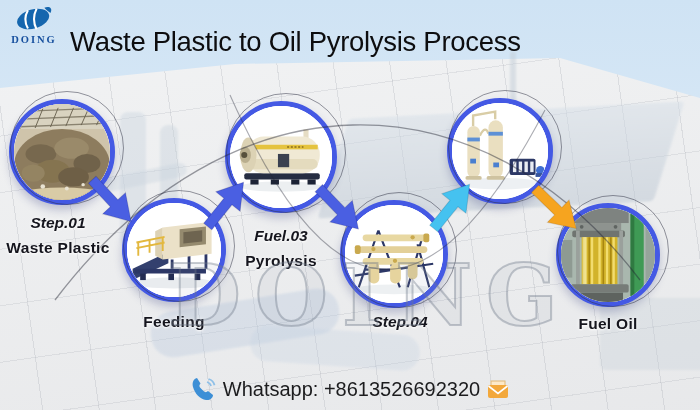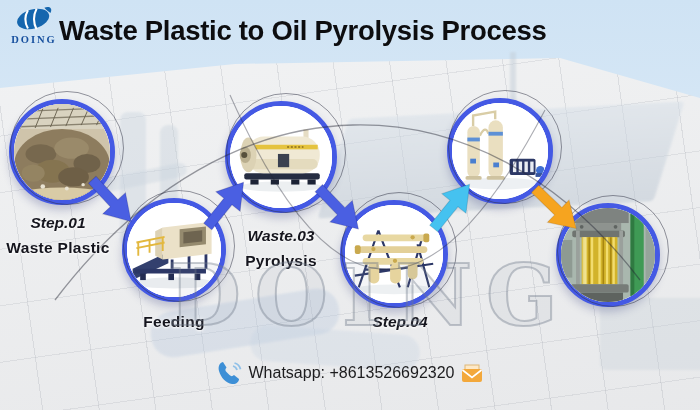--- a/index.html
+++ b/index.html
@@ -31,22 +31,22 @@
   .swoosh{position:absolute;inset:0;z-index:6;pointer-events:none;}
   .watermark{position:absolute;left:168px;top:246px;z-index:8;
     font-family:"DejaVu Serif",serif;font-size:84px;font-weight:700;letter-spacing:14px;
     color:rgba(150,160,175,.10);-webkit-text-stroke:2px rgba(108,118,133,.38);
     pointer-events:none;white-space:nowrap;}
 
   
   .logo{position:absolute;left:8px;top:6px;z-index:9;width:52px;text-align:center;}
   .logo-text{font-family:"Liberation Serif",serif;font-weight:bold;font-size:10.5px;
     color:#164f9e;letter-spacing:2px;margin-top:-2px;}
-  .title{position:absolute;left:59px;top:15px;z-index:9;margin:0;
-    font-size:27.5px;font-weight:700;letter-spacing:-.3px;color:#0d0d0f;}
+  .title{position:absolute;left:59px;top:15px;z-index:9;margin:11px;
+    font-size:27.5px;font-weight:400;letter-spacing:-.3px;color:#0d0d0f;}
 
   
   .circle{position:absolute;border-radius:50%;border:5px solid #4459e4;background:#fff;z-index:5;
     box-shadow:0 5px 9px rgba(60,70,130,.28), inset 0 0 0 1px rgba(255,255,255,.6);}
   .circle::after{content:"";position:absolute;inset:-9px;border:1.3px solid rgba(45,48,66,.5);
     border-radius:50%;transform:translate(5px,-4px);}
   .photo{position:absolute;inset:0;border-radius:50%;overflow:hidden;background:#fff;}
   .photo svg{display:block;width:100%;height:100%;}
   .c1{left:9px;  top:99px;  width:96px; height:96px;}
   .c2{left:122px;top:198px; width:94px; height:94px;}
@@ -71,22 +71,22 @@
   
   .arrow{position:absolute;width:58px;height:40px;z-index:6;}
   .arrow svg{width:100%;height:100%;overflow:visible;}
   .a1{left:83px; top:181px;transform:rotate(47deg);}
   .a2{left:197px;top:184px;transform:rotate(-51deg);}
   .a3{left:310px;top:189px;transform:rotate(46deg);}
   .a4{left:423px;top:186px;transform:rotate(-51deg);}
   .a5{left:527px;top:189px;transform:rotate(44deg);}
 
   
-  .contact{position:absolute;left:0;right:0;top:360px;z-index:9;display:flex;
-    align-items:center;justify-content:center;gap:7px;font-size:16px;color:#1c1c1e;}
+  .contact{position:absolute;left:0;right:0;top:376px;z-index:9;display:flex;
+    align-items:center;justify-content:center;gap:7px;font-size:20px;color:#1c1c1e;}
   .contact svg{flex:0 0 auto;}
 </style>
 </head>
 <body>
 
 <div class="stage">
 
   <div class="bg-sky"></div>
   <div class="bg-floor">
     <div class="tiles"></div>
@@ -256,27 +256,28 @@
   </div>
 
   <div class="step-label l1">
     <div class="step-id">Step.01</div>
     <div class="step-name upright">Waste Plastic</div>
   </div>
   <div class="step-label l2">
     <div class="step-name">Feeding</div>
   </div>
   <div class="step-label l3">
-    <div class="step-id">Waste.03</div>
+    <div class="step-id">Fuel.03</div>
     <div class="step-name">Pyrolysis</div>
   </div>
   <div class="step-label l4">
     <div class="step-id">Step.04</div>
   </div>
   <div class="step-label l6">
+    <div class="step-name">Fuel Oil</div>
   </div>
 
   <div class="arrow a1">
     <svg viewBox="0 0 56 36">
         <polygon points="0,13 31,13 31,3 55,18 31,33 31,23 0,23" stroke="rgba(0,0,80,.18)" fill="#4a5fe2"></polygon>
       </svg>
   </div>
   <div class="arrow a2">
     <svg viewBox="0 0 56 36">
         <polygon points="0,13 31,13 31,3 55,18 31,33 31,23 0,23" stroke="rgba(0,0,80,.18)" fill="#4a5fe2"></polygon>

